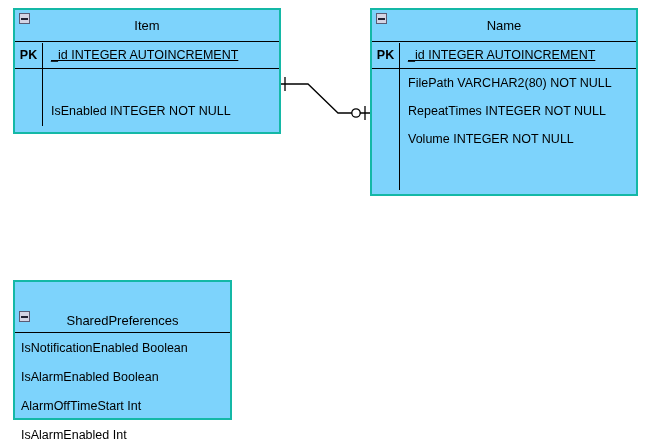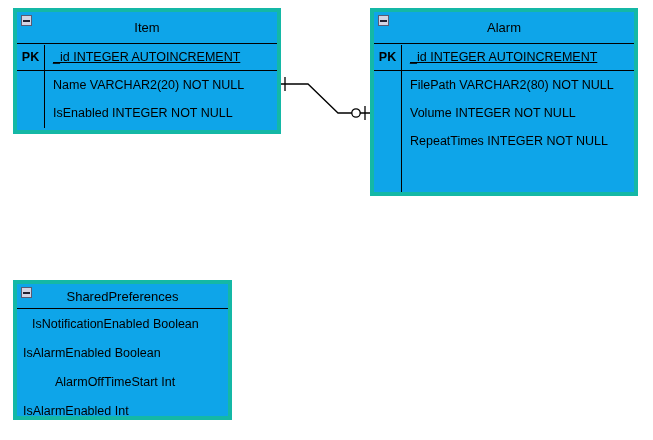--- a/index.html
+++ b/index.html
@@ -20,22 +20,22 @@
     position: absolute;
     left: 0; top: 0;
     width: 653px;
     height: 440px;
   }
 
   
   .entity {
     position: absolute;
     box-sizing: border-box;
-    border: 4px solid #14b8a6;
-    background: #0ea5e9;
+    border: 2px solid #14b8a6;
+    background: #7dd3fc;
   }
   .entity-header {
     position: relative;
     box-sizing: border-box;
     border-bottom: 1px solid #000000;
     height: 32px;
     line-height: 32px;
     text-align: center;
     font-size: 13px;
     color: #000000;
@@ -130,68 +130,67 @@
         </span>
       <span>Item</span>
     </div>
     <div class="divider" style="left:27px; top:33px; height:83px;"></div>
     <div class="row pk-row">
       <div class="gutter">PK</div>
       <div class="field key">_id INTEGER AUTOINCREMENT</div>
     </div>
     <div class="row">
       <div class="gutter"></div>
-      <div class="field">Name VARCHAR2(20) NOT NULL</div>
     </div>
     <div class="row">
       <div class="gutter"></div>
       <div class="field">IsEnabled INTEGER NOT NULL</div>
     </div>
   </div>
 
   <div class="entity" id="entity-alarm" style="left:370px; top:8px; width:268px; height:188px;">
     <div class="entity-header">
       <span class="collapse-icon">
           <i></i>
         </span>
-      <span>Alarm</span>
+      <span>Name</span>
     </div>
     <div class="divider" style="left:27px; top:33px; height:147px;"></div>
     <div class="row pk-row">
       <div class="gutter">PK</div>
       <div class="field key">_id INTEGER AUTOINCREMENT</div>
     </div>
     <div class="row">
       <div class="gutter"></div>
       <div class="field">FilePath VARCHAR2(80) NOT NULL</div>
     </div>
     <div class="row">
       <div class="gutter"></div>
+      <div class="field">RepeatTimes INTEGER NOT NULL</div>
+    </div>
+    <div class="row">
+      <div class="gutter"></div>
       <div class="field">Volume INTEGER NOT NULL</div>
     </div>
-    <div class="row">
-      <div class="gutter"></div>
-      <div class="field">RepeatTimes INTEGER NOT NULL</div>
-    </div>
   </div>
 
   <div class="entity" id="entity-sharedpreferences" style="left:13px; top:280px; width:219px; height:140px;">
-    <div class="entity-header" style="height:25px; line-height:25px;">
+    <div class="entity-header" style="height:25px; line-height:25px;margin-top:26px;">
       <span class="collapse-icon">
           <i></i>
         </span>
       <span>SharedPreferences</span>
     </div>
-    <div class="row flat" style="height:29px;margin-left:9px;">
+    <div class="row flat" style="height:29px;">
       <div class="field">IsNotificationEnabled Boolean</div>
     </div>
     <div class="row flat" style="height:29px;">
       <div class="field">IsAlarmEnabled Boolean</div>
     </div>
-    <div class="row flat" style="height:29px;margin-left:32px;">
+    <div class="row flat" style="height:29px;">
       <div class="field">AlarmOffTimeStart Int</div>
     </div>
     <div class="row flat" style="height:29px;">
       <div class="field">IsAlarmEnabled Int</div>
     </div>
   </div>
 
   <svg id="connector" viewBox="0 0 653 440">
 
     <polyline points="281,84 308,84 338,113 370,113" fill="none" stroke="#000000" stroke-width="1.3"></polyline>

